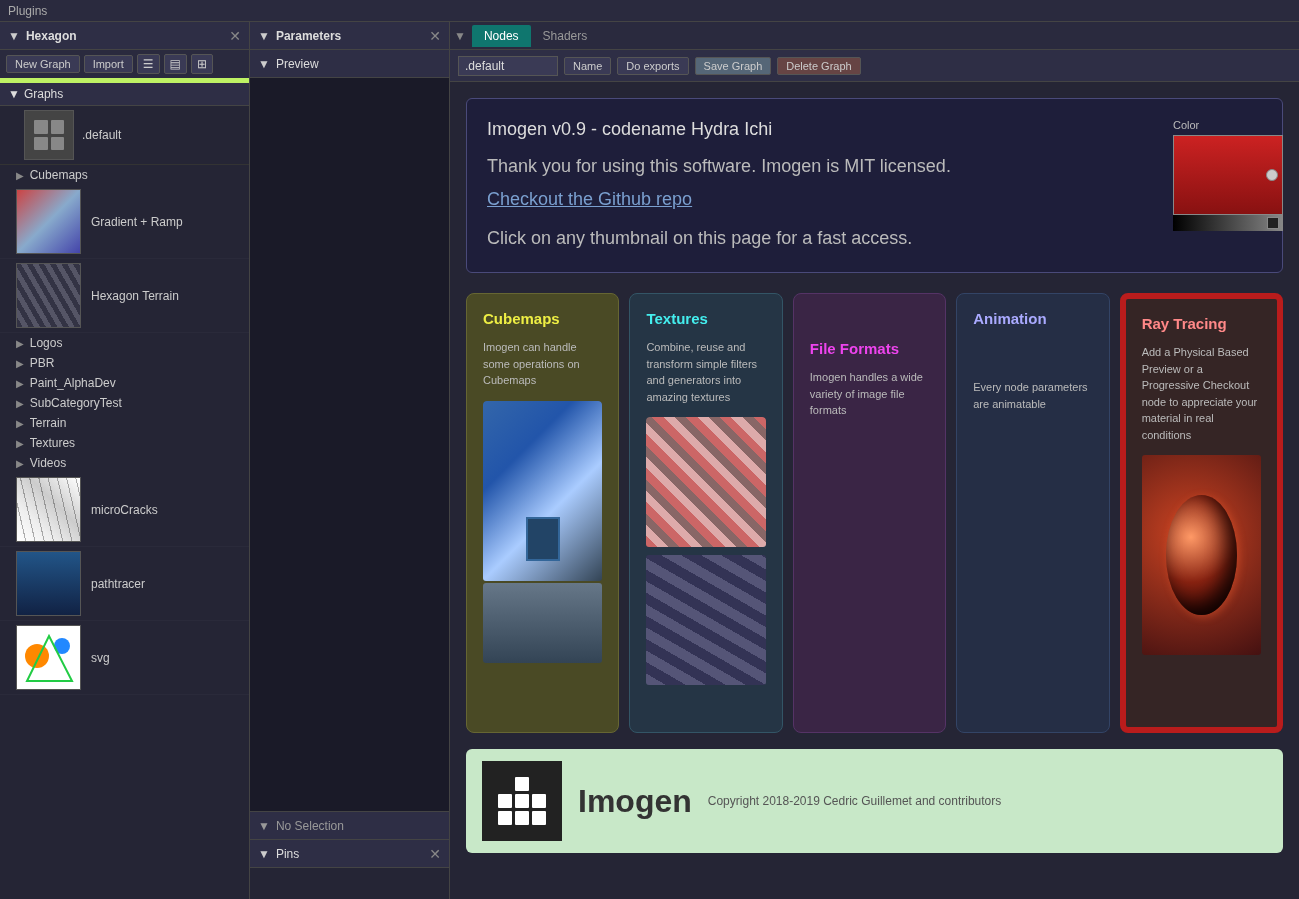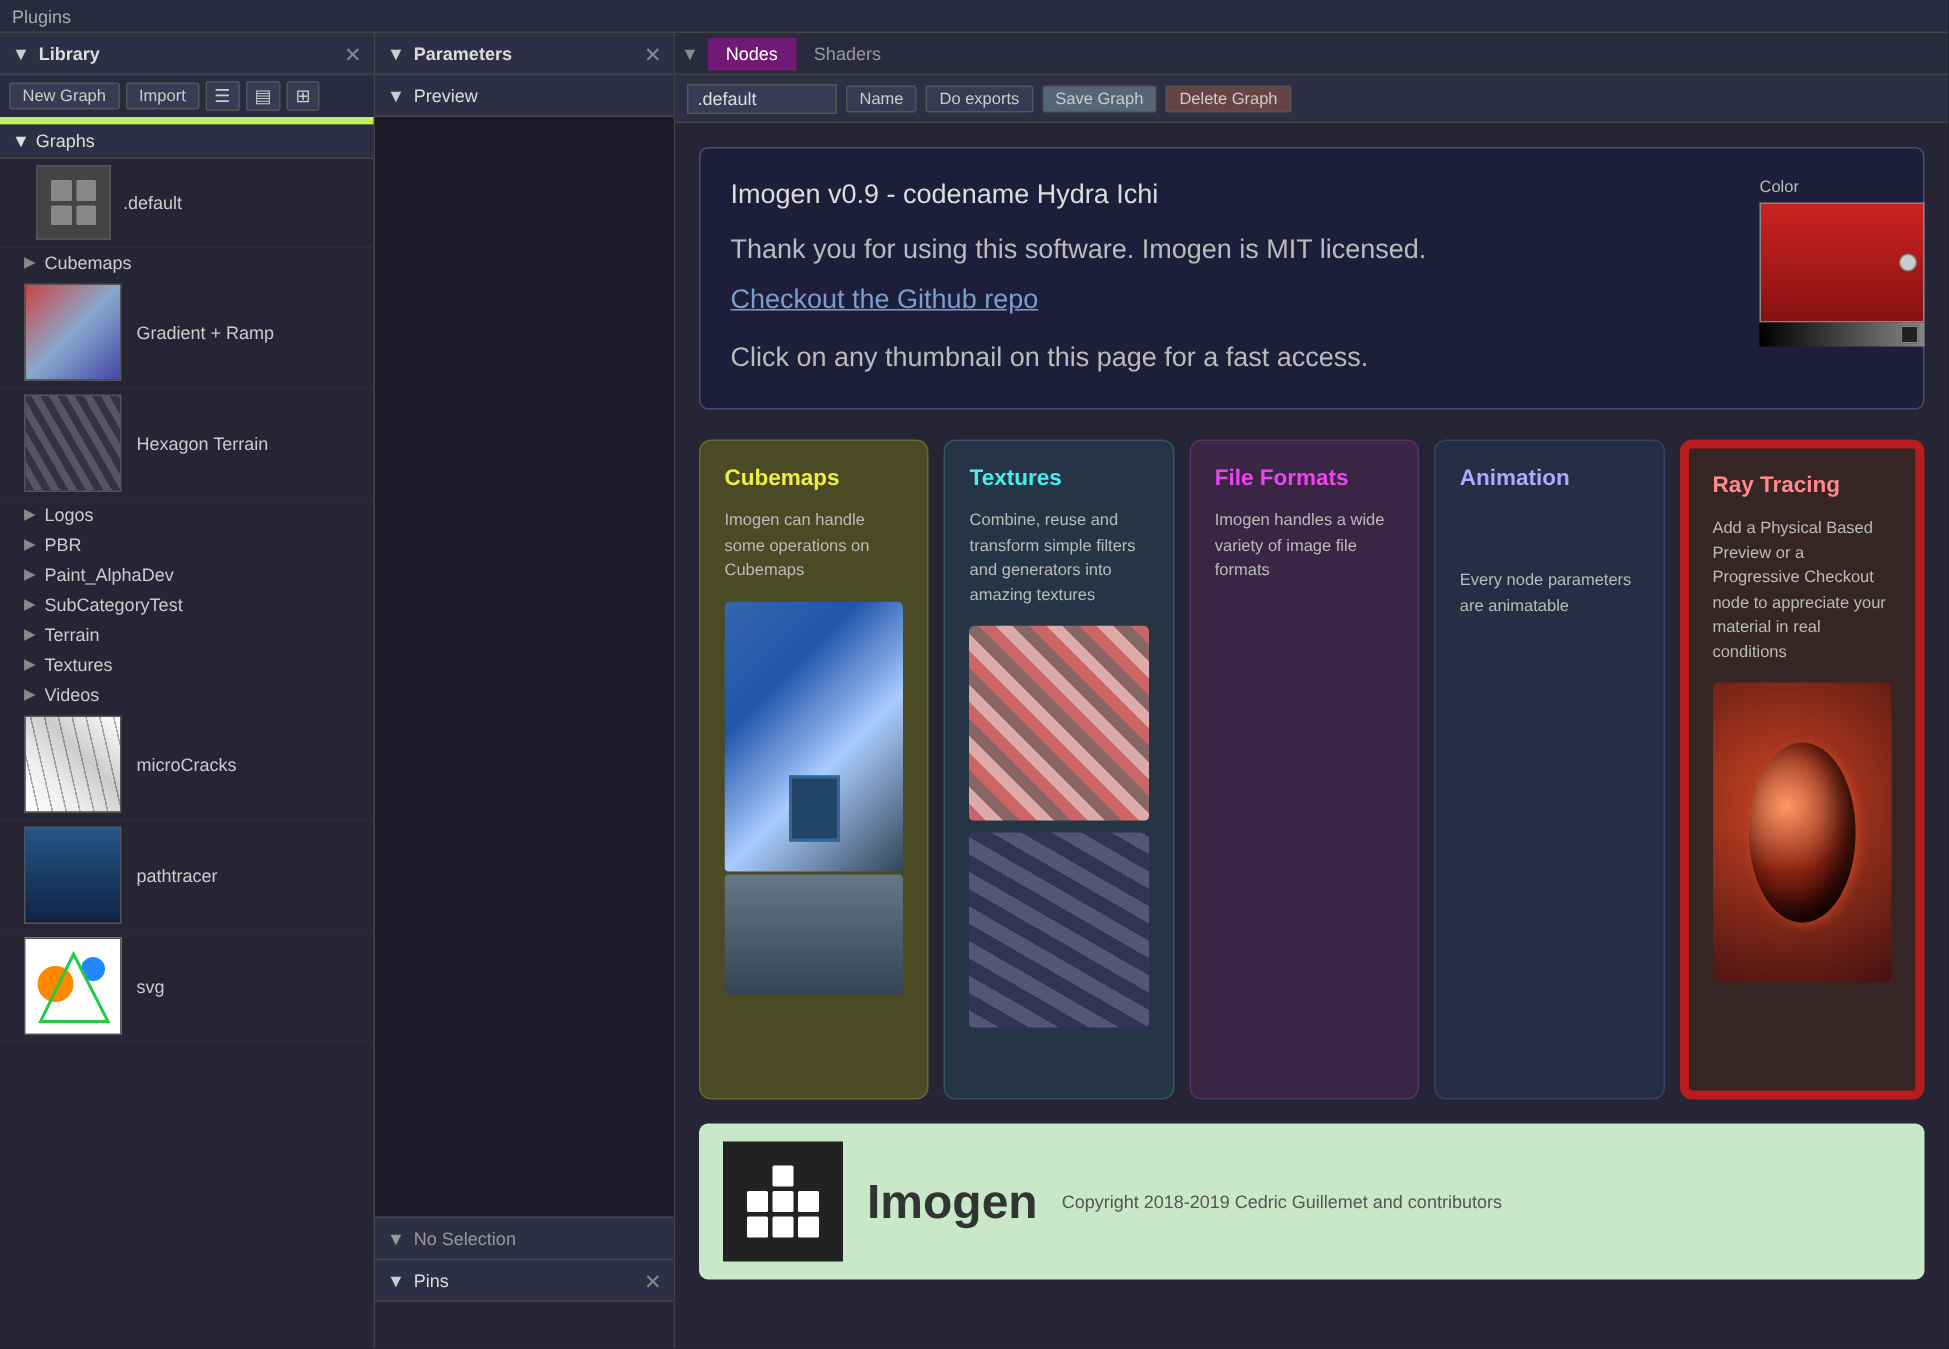--- a/index.html
+++ b/index.html
@@ -249,21 +249,21 @@
       padding: 4px 12px;
       background: none;
       border: none;
       color: #999;
       cursor: pointer;
       font-size: 12px;
       border-radius: 2px 2px 0 0;
     }
 
     .tab-btn.active {
-      background: #701a75;
+      background: #0f766e;
       color: #fff;
     }
 
     .graph-toolbar {
       display: flex;
       align-items: center;
       padding: 4px 8px;
       gap: 6px;
       background: #2e2e45;
       border-bottom: 1px solid #444;
@@ -410,21 +410,21 @@
 
     .feature-title {
       font-size: 15px;
       font-weight: bold;
       margin-bottom: 12px;
       color: #eee;
     }
 
     .feature-card.cubemaps .feature-title { color: #eeee44; }
     .feature-card.textures .feature-title { color: #44eeee; }
-    .feature-card.file-formats .feature-title { color: #ee44ee; }
+    .feature-card.file-formats .feature-title { color: #ee44ee; margin-top: 30px; }
     .feature-card.animation .feature-title { color: #aaaaff; }
     .feature-card.ray-tracing .feature-title { color: #ff8888; }
 
     .feature-desc {
       font-size: 11px;
       color: #bbb;
       line-height: 1.5;
       margin-bottom: 12px;
     }
 
@@ -637,21 +637,21 @@
 <div class="top-bar">
   <span>Plugins</span>
 </div>
 
 <div class="main-layout">
 
   <div class="library-panel">
     <div class="panel-header">
       <div class="panel-header-left">
         <span>▼</span>
-        <span class="panel-title">Library</span>
+        <span class="panel-title">Hexagon</span>
       </div>
       <button class="close-btn">✕</button>
     </div>
 
     <div class="library-toolbar">
       <button class="toolbar-btn">New Graph</button>
       <button class="toolbar-btn">Import</button>
       <button class="toolbar-icon-btn">☰</button>
       <button class="toolbar-icon-btn">▤</button>
       <button class="toolbar-icon-btn">⊞</button>

